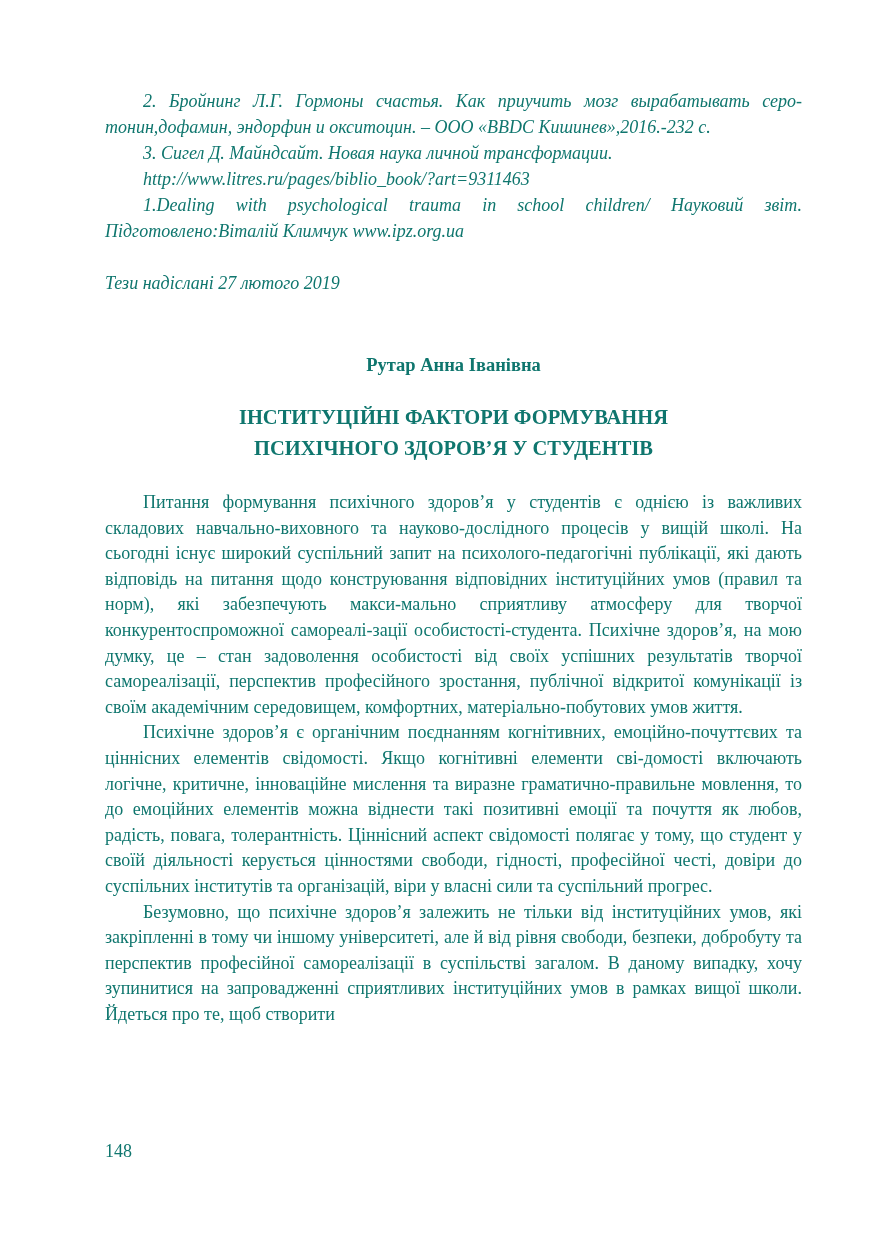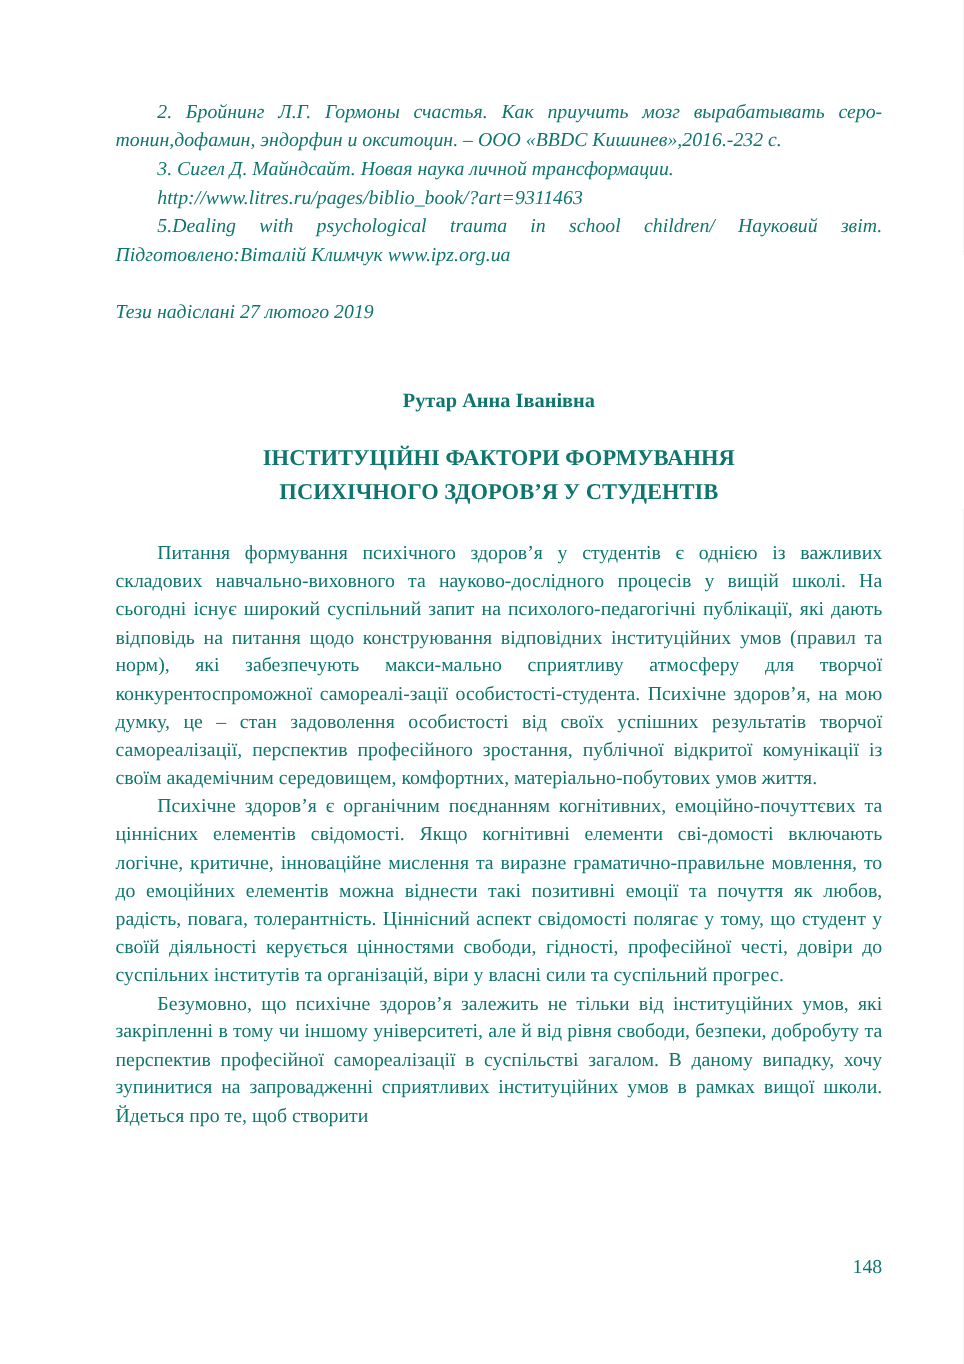--- a/index.html
+++ b/index.html
@@ -48,34 +48,34 @@
     font-size: 18px;
     line-height: 25.6px;
     text-align: justify;
     text-indent: 38px;
   }
   .page-number {
     position: absolute;
     bottom: 78px;
     left: 105px;
     right: 74px;
-    text-align: right;
+    text-align: left;
     font-size: 18px;
   }
 </style>
 </head>
 <body>
 
 <div class="page">
 
   <section class="references">
     <p class="indent">2. Бройнинг Л.Г. Гормоны счастья. Как приучить мозг вырабатывать серо-тонин,дофамин, эндорфин и окситоцин. – ООО «BBDC Кишинев»,2016.-232 с.</p>
     <p class="indent">3. Сигел Д. Майндсайт. Новая наука личной трансформации.</p>
     <p class="indent">http://www.litres.ru/pages/biblio_book/?art=9311463</p>
-    <p class="indent">5.Dealing with psychological trauma in school children/ Науковий звіт. Підготовлено:Віталій Климчук www.ipz.org.ua</p>
+    <p class="indent">1.Dealing with psychological trauma in school children/ Науковий звіт. Підготовлено:Віталій Климчук www.ipz.org.ua</p>
   </section>
 
   <p class="submission-note">Тези надіслані 27 лютого 2019</p>
 
   <p class="author">Рутар Анна Іванівна</p>
 
   <h1 class="title">
     <span>ІНСТИТУЦІЙНІ ФАКТОРИ ФОРМУВАННЯ</span><br>
     <span>ПСИХІЧНОГО ЗДОРОВ’Я У СТУДЕНТІВ</span>
   </h1>

